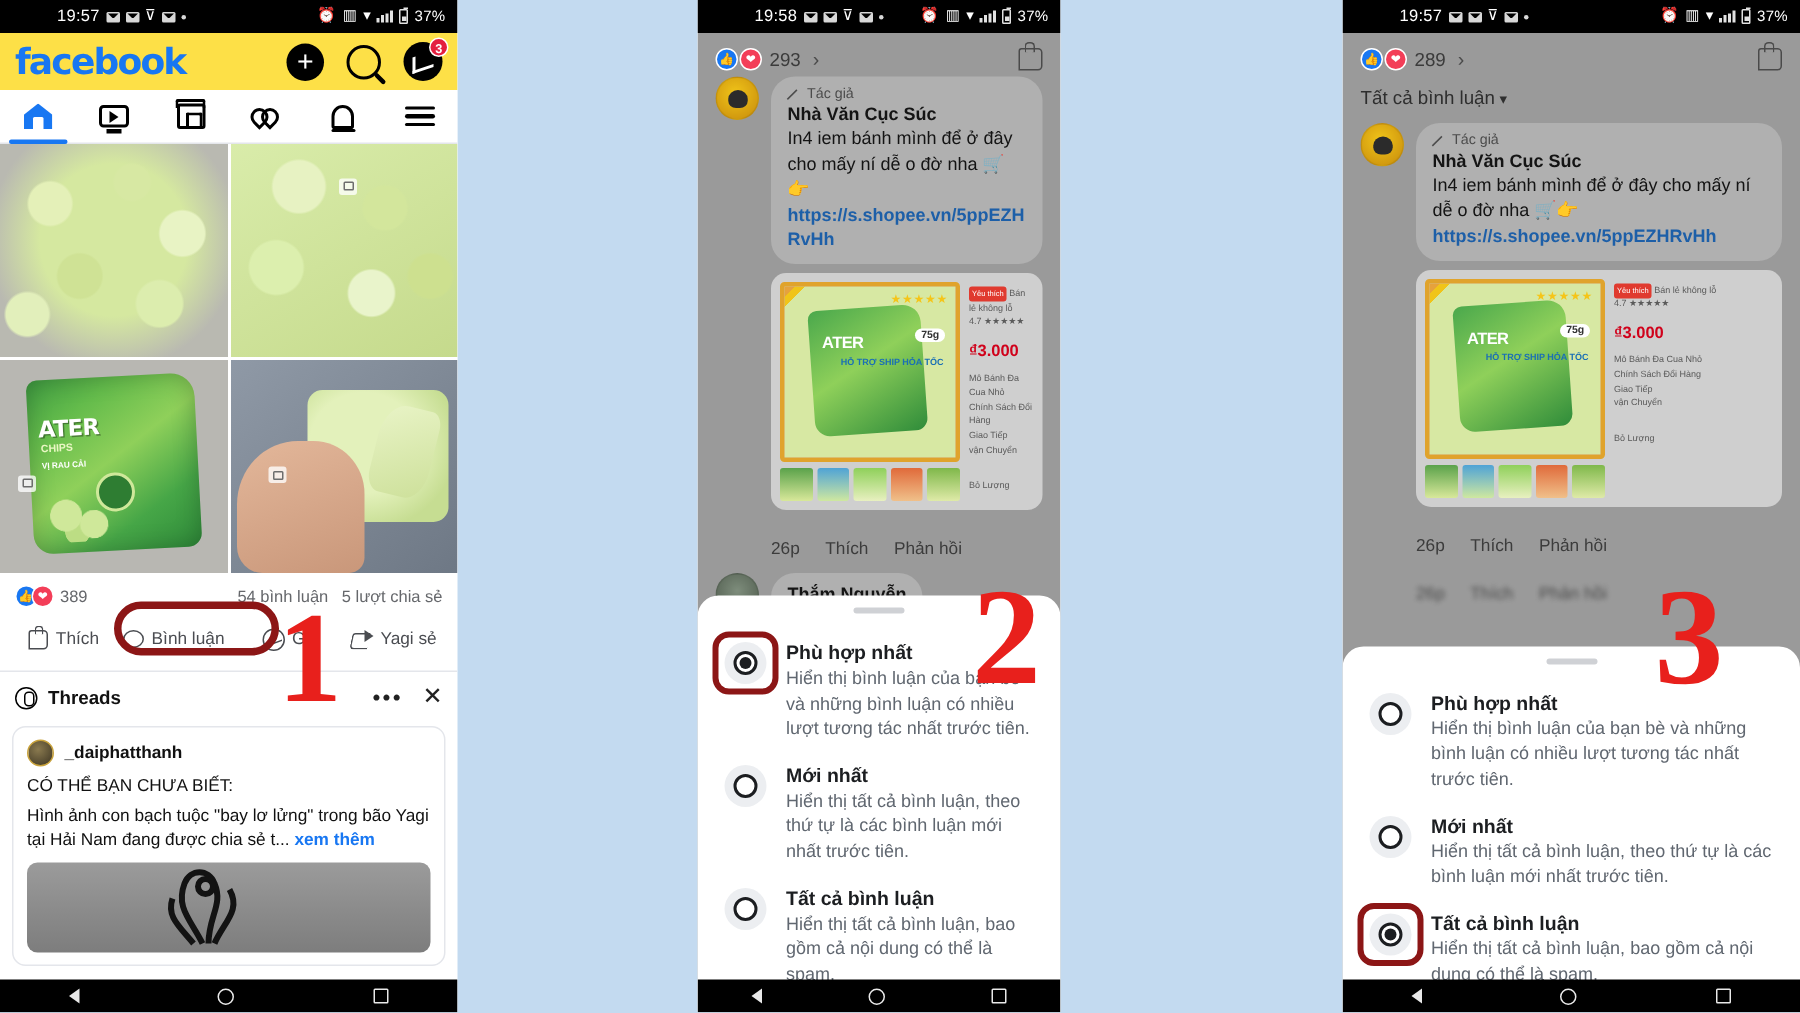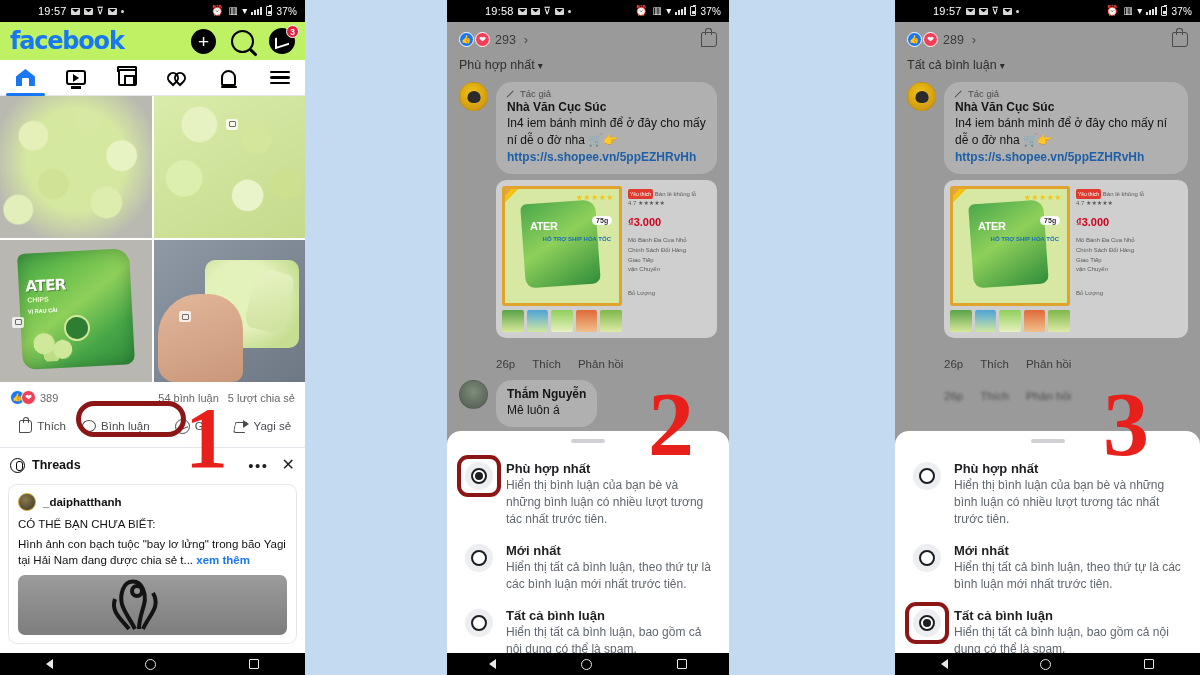--- a/index.html
+++ b/index.html
@@ -15,21 +15,21 @@
 
   
   .panel {
     position: absolute;
     top: 0;
     height: 675px;
     background: #ffffff;
     overflow: hidden;
   }
   #panel1 { left: 0;   width: 305px; }
-  #panel2 { left: 447px; width: 282px; }
+  #panel2 { left: 465px; width: 242px; }
   #panel3 { left: 895px; width: 305px; }
 
   .statusbar {
     height: 22px;
     background: #000;
     color: #fff;
     display: flex;
     align-items: center;
     font-size: 10.5px;
     padding: 0 8px;
@@ -46,21 +46,21 @@
   .bars { display:inline-flex; align-items:flex-end; gap:1px; height:8px; }
   .bars i { width:2px; background:#e2e2e2; display:block; }
   .bars i:nth-child(1){height:3px}.bars i:nth-child(2){height:5px}
   .bars i:nth-child(3){height:6.5px}.bars i:nth-child(4){height:8px}
   .batt { width:6px; height:10px; border:1.2px solid #e2e2e2; border-radius:1px; position:relative; display:inline-block;}
   .batt::before{content:"";position:absolute;top:-2.4px;left:1.4px;width:3px;height:1.4px;background:#e2e2e2;}
   .batt::after{content:"";position:absolute;bottom:.6px;left:.6px;right:.6px;height:3px;background:#e2e2e2;}
 
   
   .fb-header {
-    height: 38px; display:flex; align-items:center; padding: 0 10px; background:#bef264;
+    height: 38px; display:flex; align-items:center; padding: 0 10px; background:#fde047;
   }
   .fb-logo { font-size: 24px; font-weight: 700; color:#1877f2; letter-spacing:-1.2px; font-family:"DejaVu Sans", sans-serif;}
   .fb-hdr-icons { margin-left:auto; display:flex; align-items:center; gap:15px; }
   .circ-btn { width:25px;height:25px;border-radius:50%;background:#000;color:#fff;
     display:flex;align-items:center;justify-content:center;font-size:19px;line-height:1;font-weight:300;}
   .glass { width:23px;height:23px;border:2.6px solid #000;border-radius:50%;position:relative;}
   .glass::after{content:"";position:absolute;right:-6px;bottom:-3px;width:9px;height:2.6px;background:#000;
     transform:rotate(45deg);border-radius:2px;}
   .msgr { width:26px;height:26px;border-radius:50%;background:#000;position:relative;display:flex;
     align-items:center;justify-content:center;}
@@ -459,23 +459,20 @@
     <div class="cm-top">
       <span class="cm-reacts">
         <span class="rlike">👍</span>
         <span class="rlove">❤</span>
         <span>293</span>
         <span class="cm-chev">›</span>
       </span>
       <span class="cm-thumbup"></span>
     </div>
 
-    <div class="cm-sort">
-      <span>Phù hợp nhất</span><span class="cv">▾</span>
-    </div>
 
     <div class="cmt">
       <span class="cmt-av">
           <span class="bat"></span>
         </span>
       <div class="cmt-bub">
         <div class="cmt-tacgia">
           <span class="pencil"></span>
           <span>Tác giả</span>
         </div>

